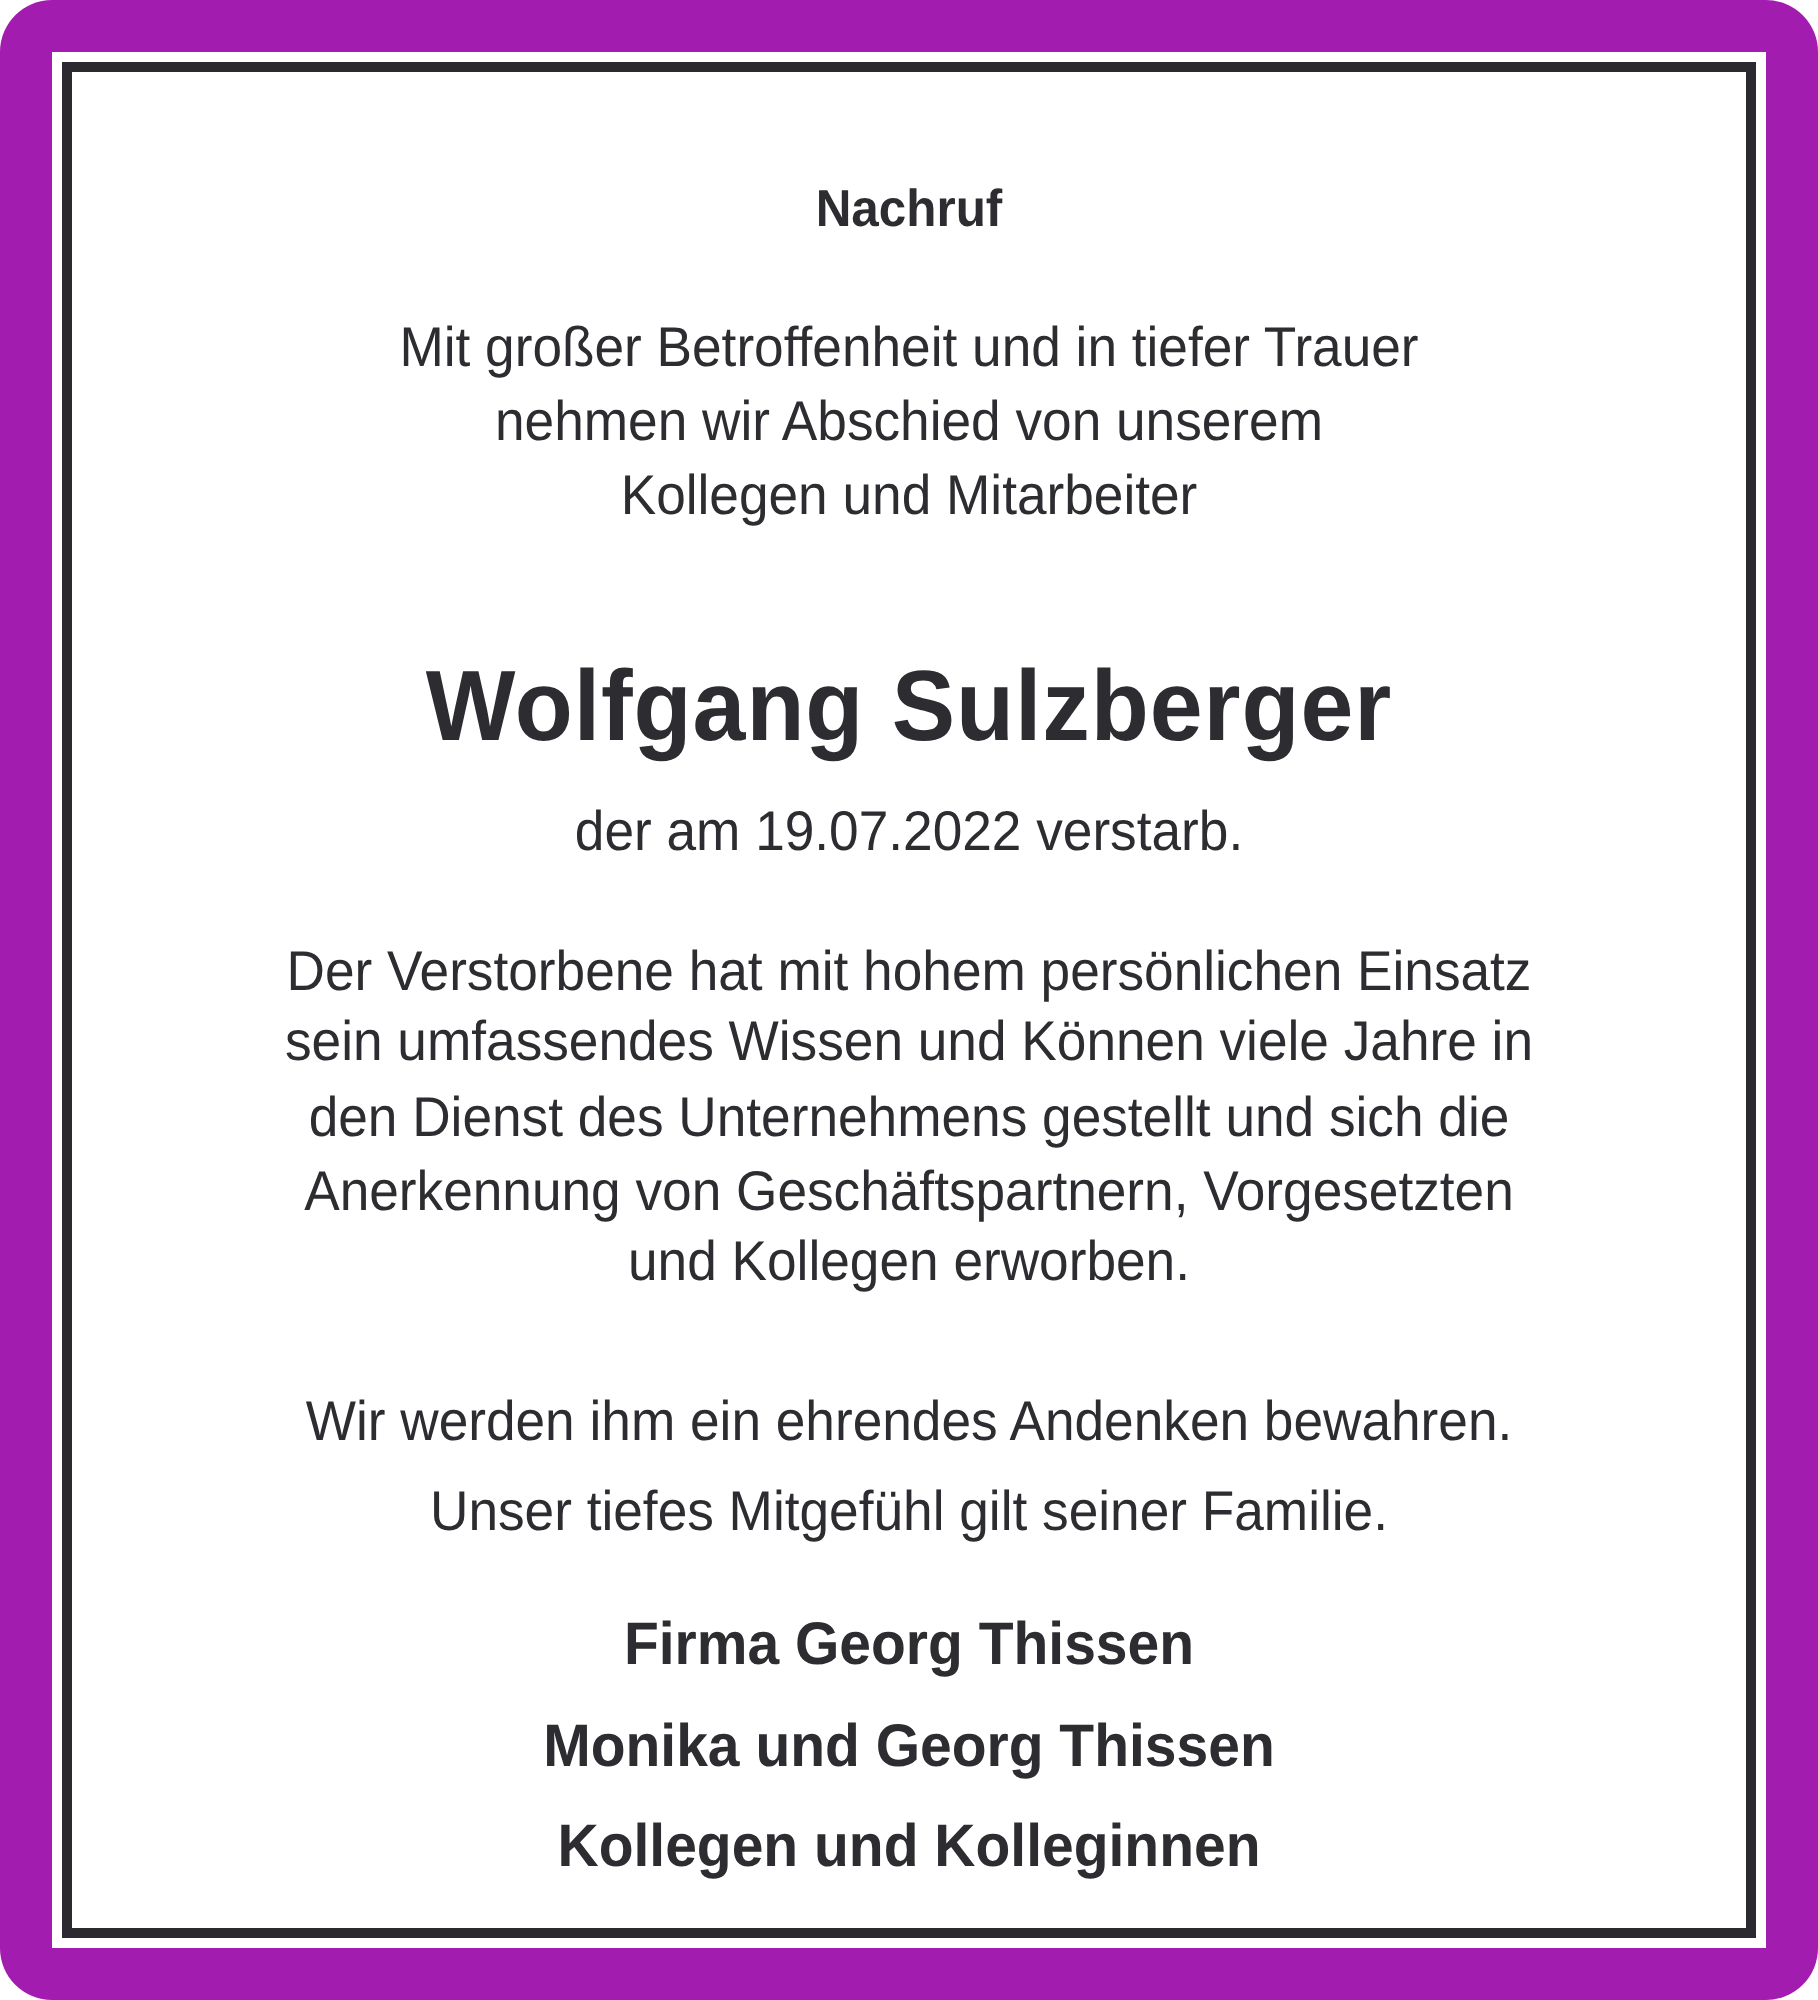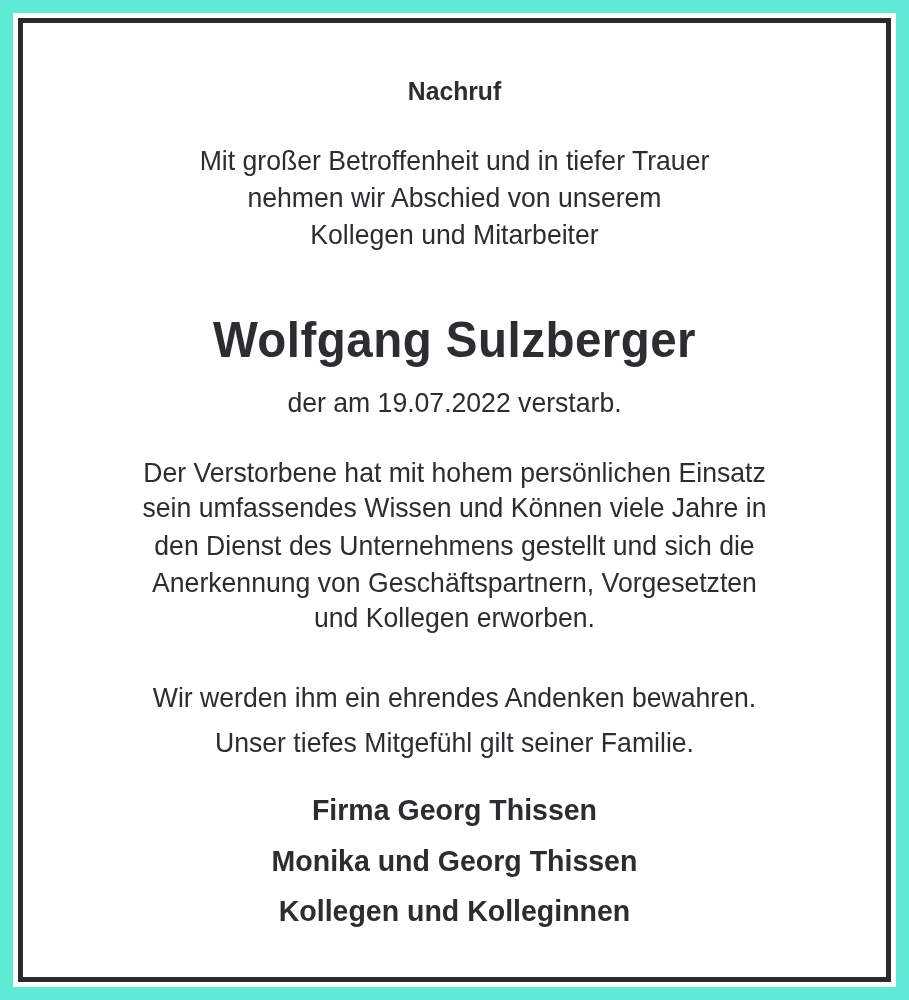--- a/index.html
+++ b/index.html
@@ -12,23 +12,24 @@
     width: 909px;
     height: 1000px;
     background: #ffffff;
     font-family: "Liberation Sans", sans-serif;
     color: #2d2c30;
     overflow: hidden;
   }
   .frame-outer {
     position: absolute;
     inset: 0;
-    background: #5eead4;
-    padding: 13px;
+    background: #a21caf;
+    padding: 26px;
     box-sizing: border-box;
+    border-radius: 26px;
   }
   .frame-gap {
     width: 100%;
     height: 100%;
     background: #ffffff;
     padding: 5px;
     box-sizing: border-box;
   }
   .frame-inner {
     position: relative;

